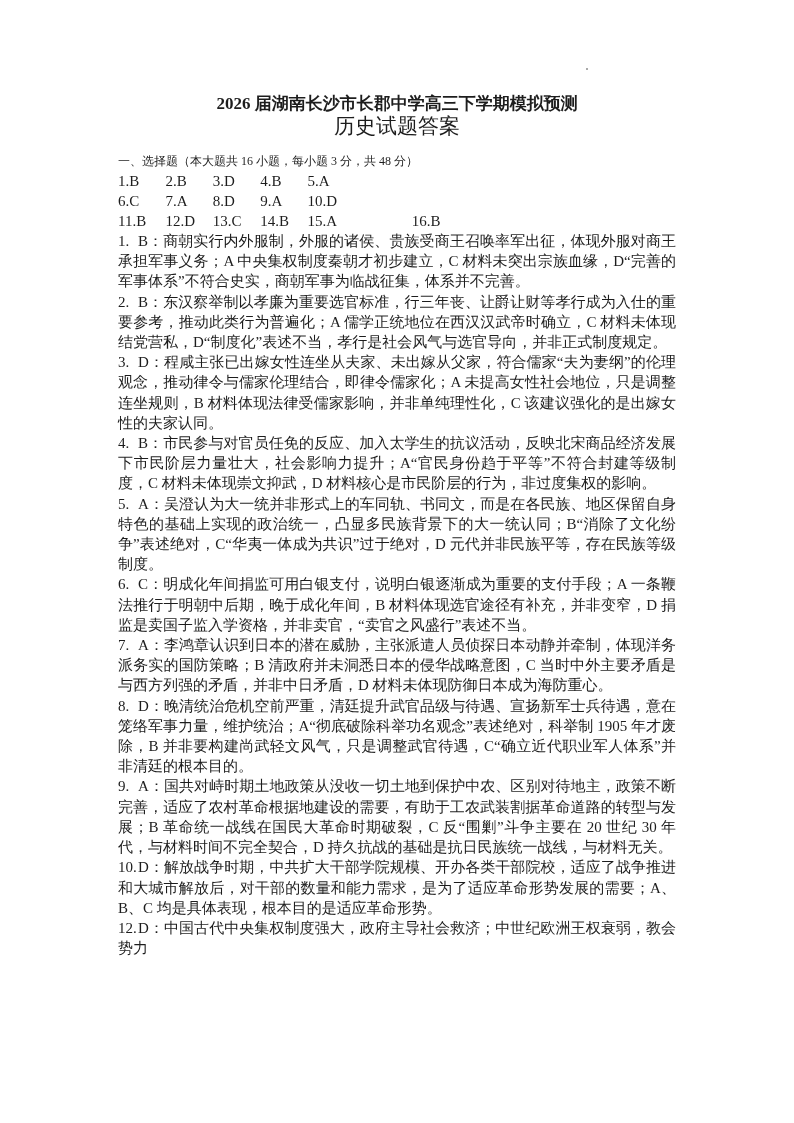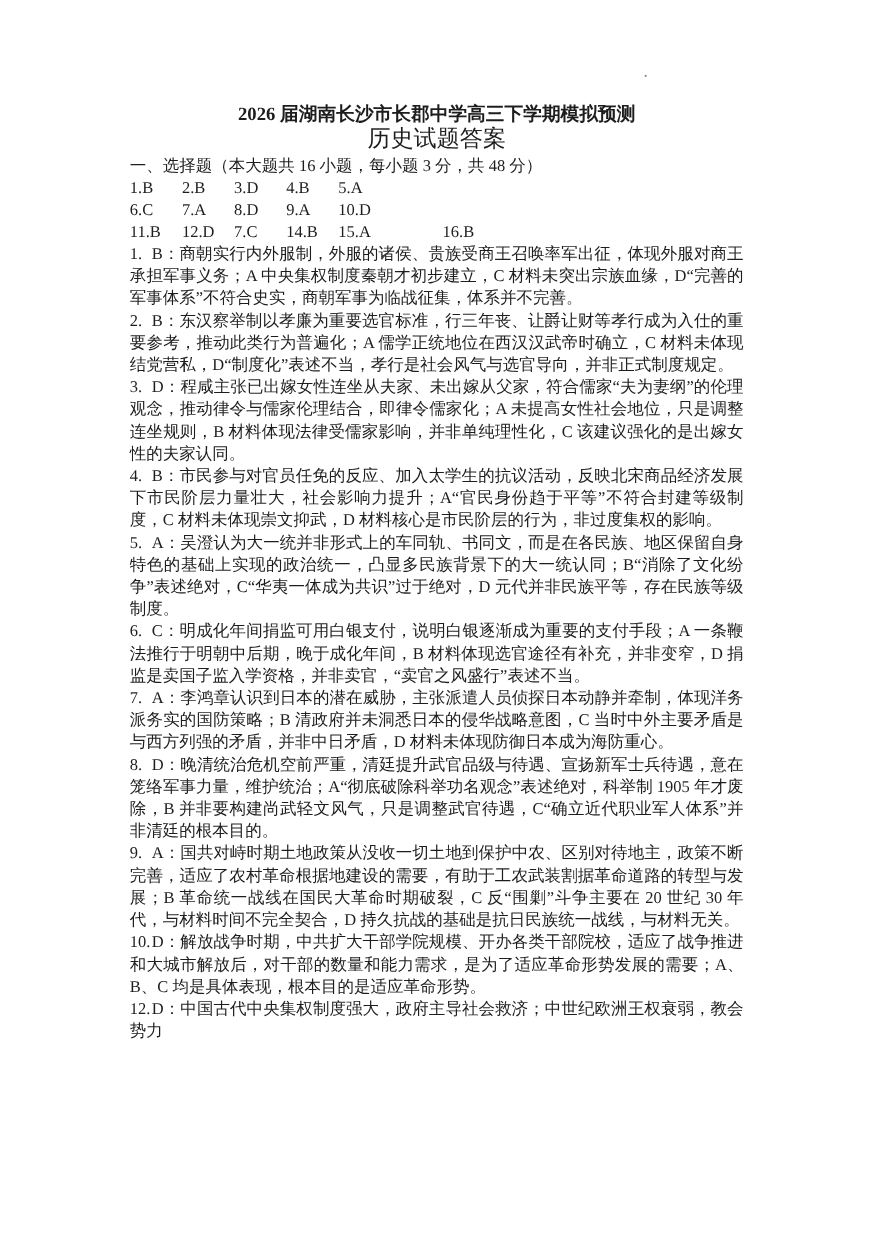--- a/index.html
+++ b/index.html
@@ -25,31 +25,31 @@
     line-height: 22px;
     white-space: nowrap;
   }
   .doc-subtitle {
     font-size: 21px;
     font-weight: normal;
     text-align: center;
     line-height: 22px;
   }
   .section-heading {
-    font-size: 15px;
+    font-size: 12px;
     line-height: 20px;
-    margin-top: 4px;
+    margin-top: 14px;
   }
   .ans-row {
     display: grid;
     grid-template-columns: repeat(7, 47.4px);
     font-size: 15px;
     line-height: 20px;
   }
-  .ans-col7 { grid-column: 7; }
+  .ans-col7 { grid-column: 7; text-align: center; }
   .analysis-heading {
     font-family: "Liberation Sans", "DejaVu Sans", sans-serif;
     font-weight: bold;
     font-size: 15px;
     line-height: 21px;
     margin-top: 2px;
   }
   .exp {
     margin: 0;
     font-size: 15px;
@@ -92,21 +92,21 @@
     <div class="ans-row">
       <span>6.C</span>
       <span>7.A</span>
       <span>8.D</span>
       <span>9.A</span>
       <span>10.D</span>
     </div>
     <div class="ans-row">
       <span>11.B</span>
       <span>12.D</span>
-      <span>7.C</span>
+      <span>13.C</span>
       <span>14.B</span>
       <span>15.A</span>
       <span class="ans-col7">16.B</span>
     </div>
 
 
     <p class="exp"><span class="num">1.</span><span>B：商朝实行内外服制，外服的诸侯、贵族受商王召唤率军出征，体现外服对商王承担军事义务；A 中央集权制度秦朝才初步建立，C 材料未突出宗族血缘，D“完善的军事体系”不符合史实，商朝军事为临战征集，体系并不完善。</span></p>
     <p class="exp"><span class="num">2.</span><span>B：东汉察举制以孝廉为重要选官标准，行三年丧、让爵让财等孝行成为入仕的重要参考，推动此类行为普遍化；A 儒学正统地位在西汉汉武帝时确立，C 材料未体现结党营私，D“制度化”表述不当，孝行是社会风气与选官导向，并非正式制度规定。</span></p>
     <p class="exp"><span class="num">3.</span><span>D：程咸主张已出嫁女性连坐从夫家、未出嫁从父家，符合儒家“夫为妻纲”的伦理观念，推动律令与儒家伦理结合，即律令儒家化；A 未提高女性社会地位，只是调整连坐规则，B 材料体现法律受儒家影响，并非单纯理性化，C 该建议强化的是出嫁女性的夫家认同。</span></p>
     <p class="exp"><span class="num">4.</span><span>B：市民参与对官员任免的反应、加入太学生的抗议活动，反映北宋商品经济发展下市民阶层力量壮大，社会影响力提升；A“官民身份趋于平等”不符合封建等级制度，C 材料未体现崇文抑武，D 材料核心是市民阶层的行为，非过度集权的影响。</span></p>

